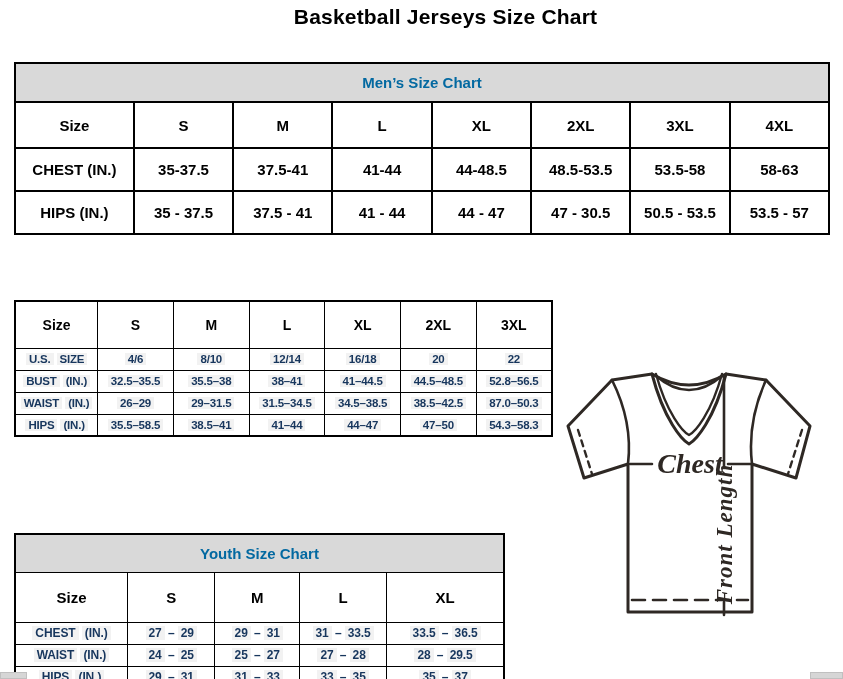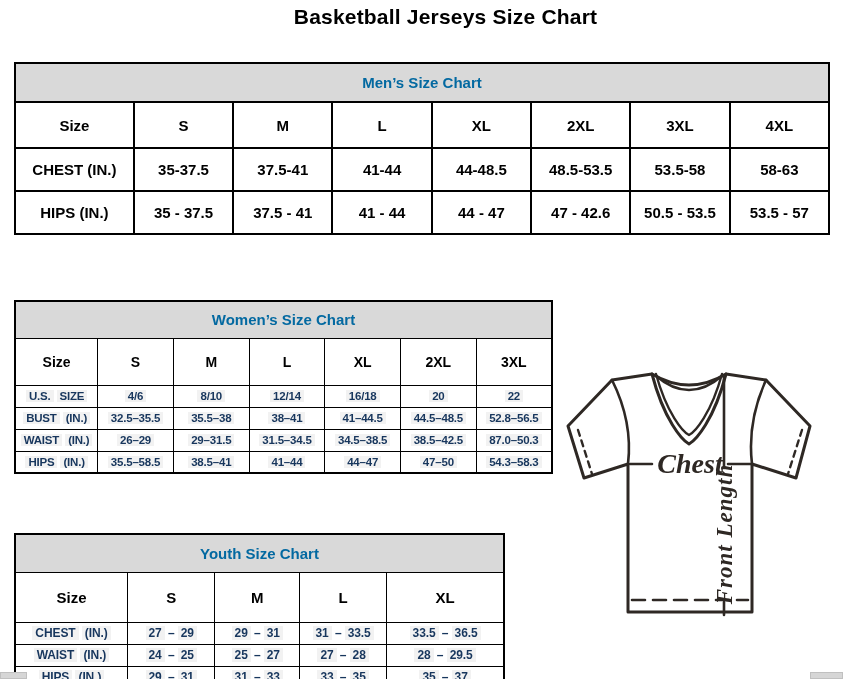--- a/index.html
+++ b/index.html
@@ -107,41 +107,38 @@
         <td>48.5-53.5</td>
         <td>53.5-58</td>
         <td>58-63</td>
       </tr>
       <tr>
         <th>HIPS (IN.)</th>
         <td>35 - 37.5</td>
         <td>37.5 - 41</td>
         <td>41 - 44</td>
         <td>44 - 47</td>
-        <td>47 - 42.6</td>
+        <td>47 - 30.5</td>
         <td>50.5 - 53.5</td>
         <td>53.5 - 57</td>
       </tr>
     </tbody>
   </table>
 
 <table class="size-table women">
     <colgroup>
       <col style="width: 15.4%;">
       <col style="width: 14.1%;">
       <col style="width: 14.1%;">
       <col style="width: 14.1%;">
       <col style="width: 14.1%;">
       <col style="width: 14.1%;">
       <col style="width: 14.1%;">
     </colgroup>
     <thead>
-      <tr class="band">
-        <th colspan="7">Women’s Size Chart</th>
-      </tr>
       <tr class="cols">
         <th>Size</th>
         <th>S</th>
         <th>M</th>
         <th>L</th>
         <th>XL</th>
         <th>2XL</th>
         <th>3XL</th>
       </tr>
     </thead>

